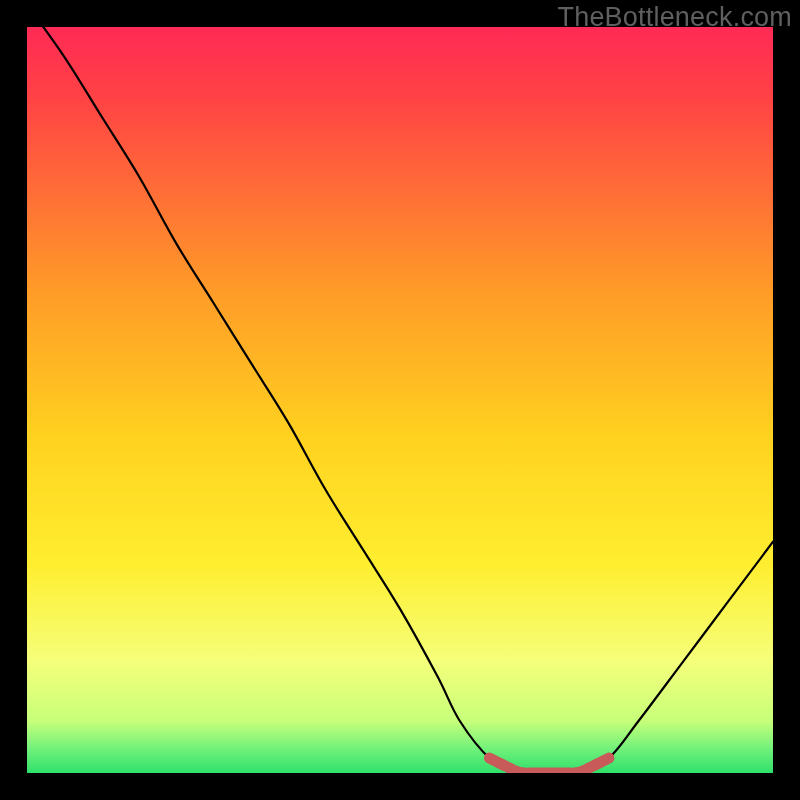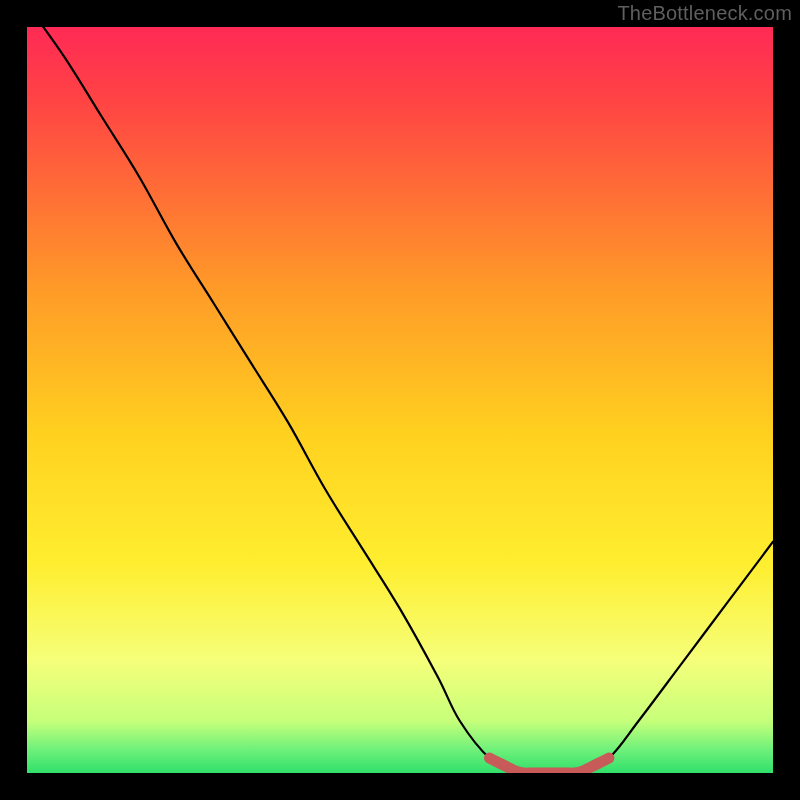--- a/index.html
+++ b/index.html
@@ -16,21 +16,21 @@
     height: 800px;
   }
   svg {
     display: block;
   }
   .attribution {
     position: absolute;
     top: 2px;
     right: 8px;
     font-family: Arial, Helvetica, sans-serif;
-    font-size: 20px;
+    font-size: 27px;
     font-weight: 500;
     color: #5f5f5f;
     letter-spacing: 0.2px;
     user-select: none;
   }
 </style>
 </head>
 <body>
 
 <div class="stage">

